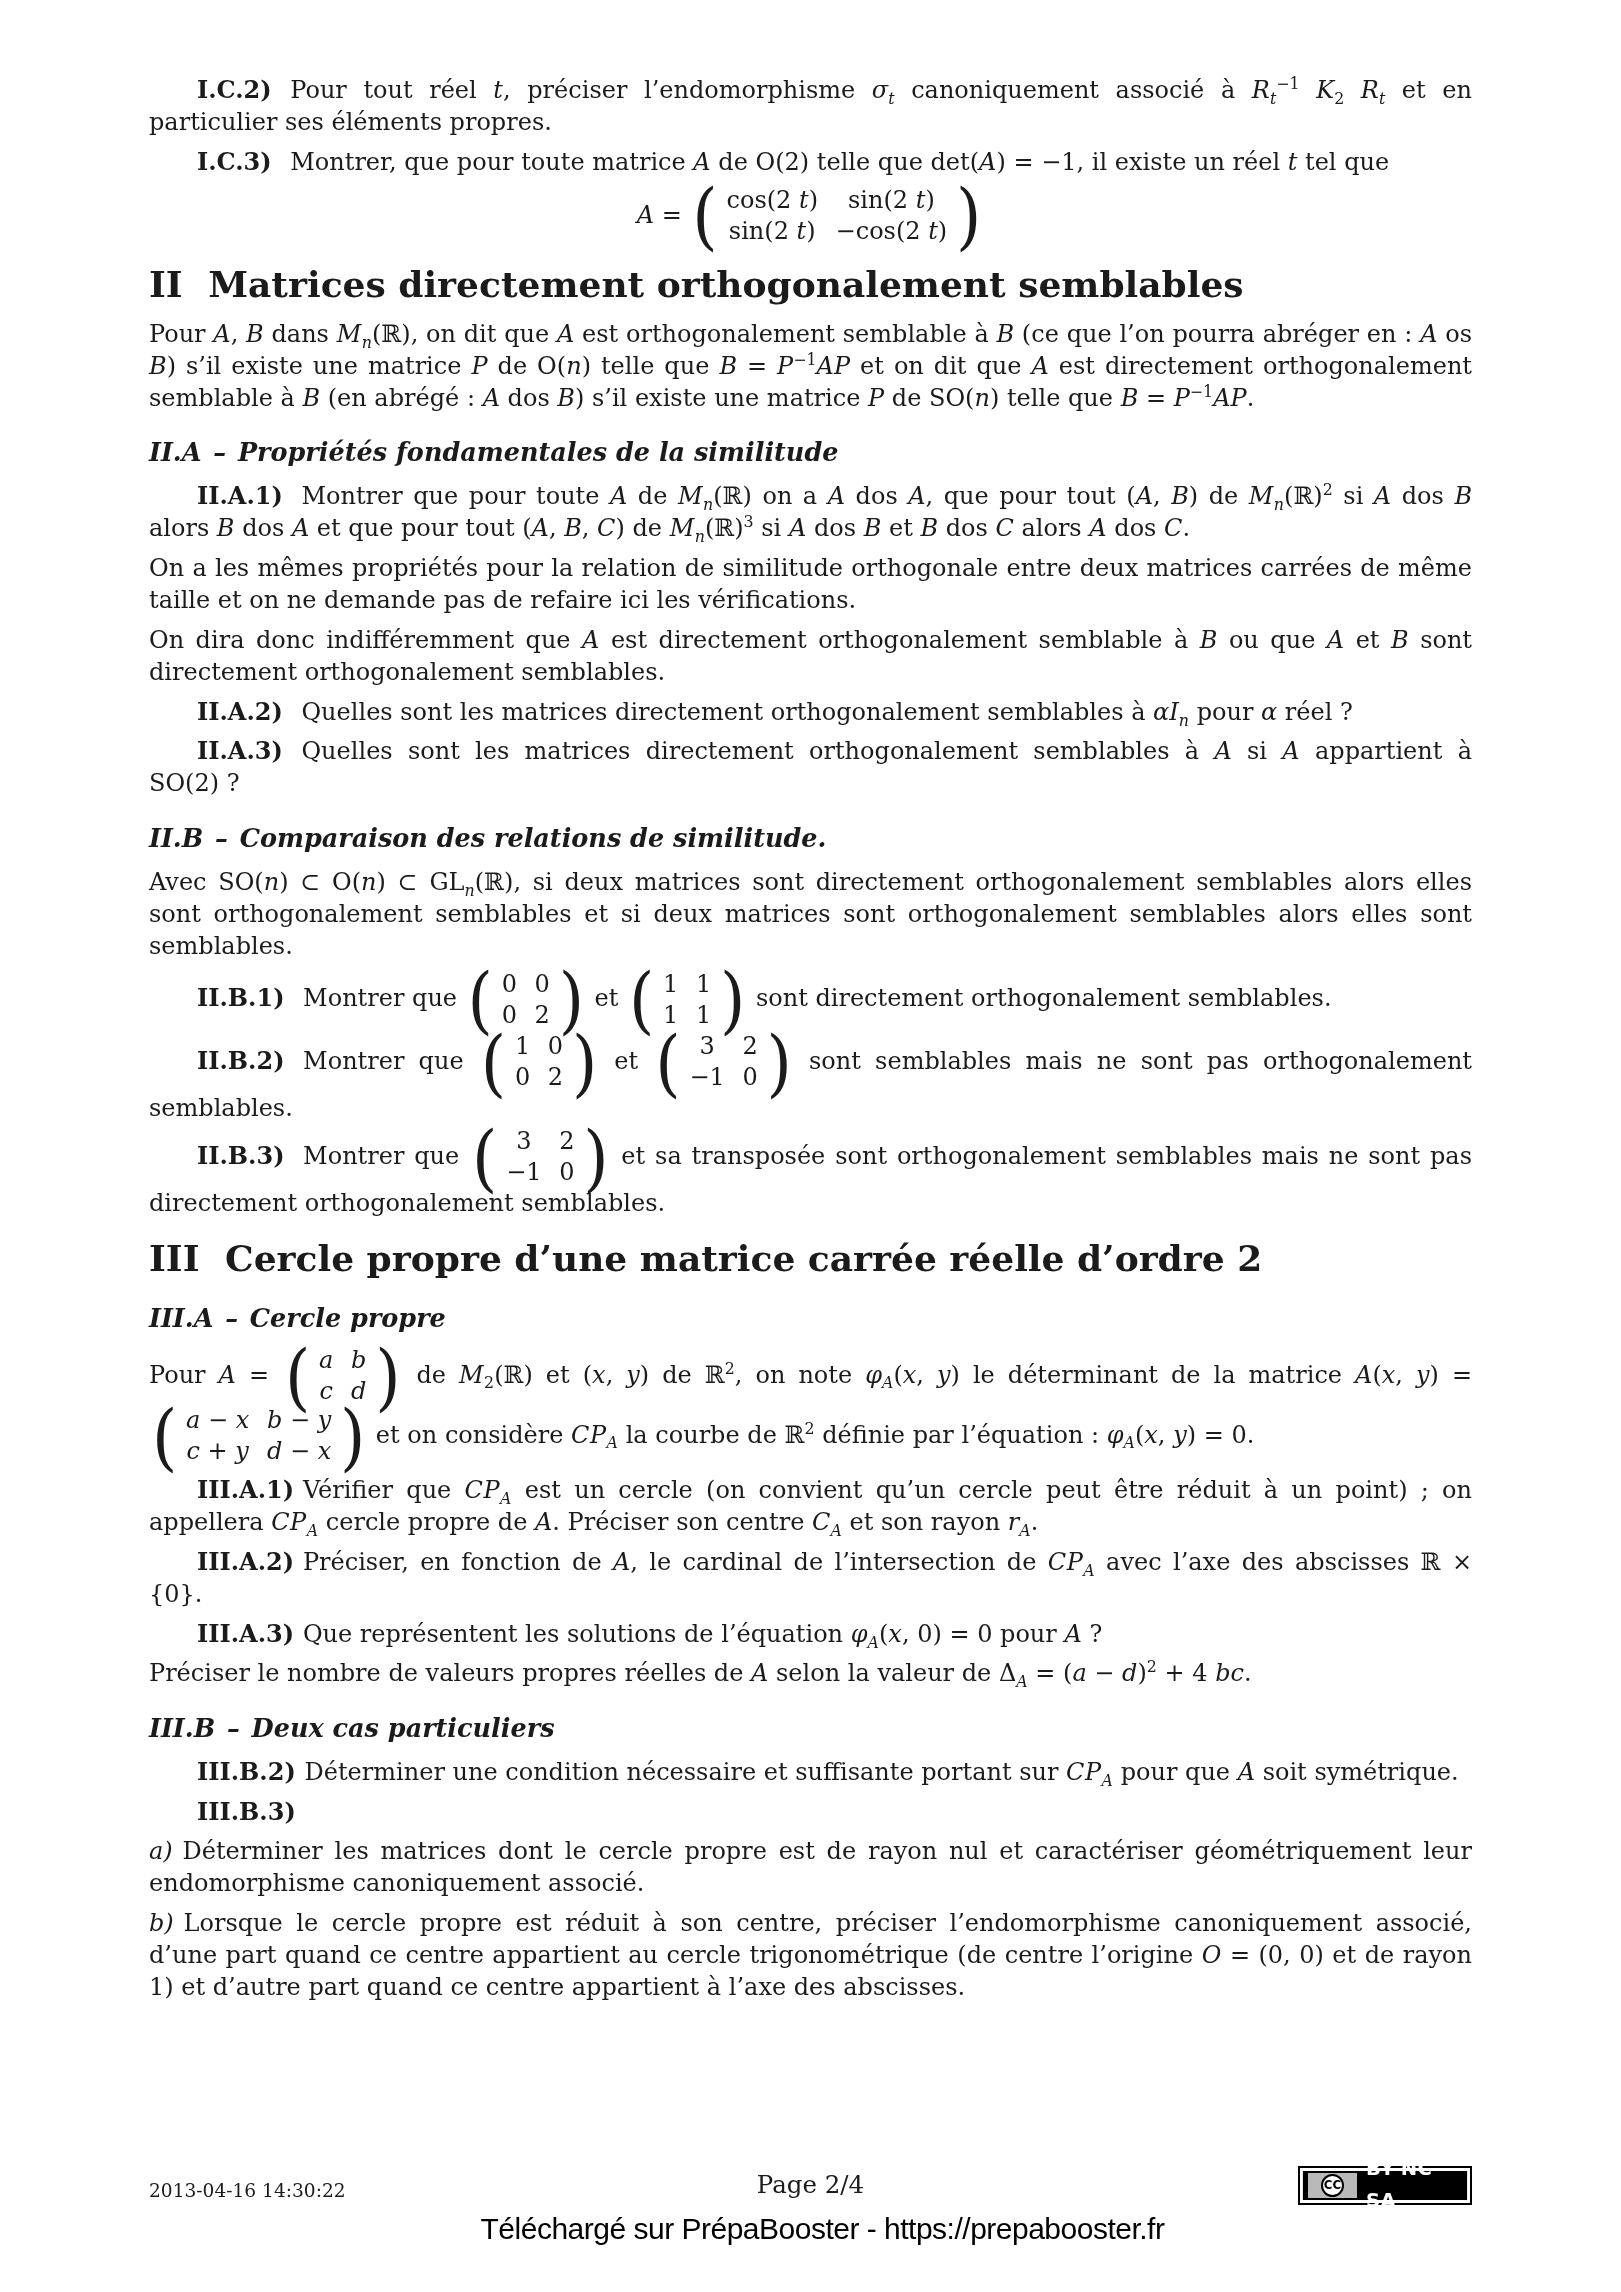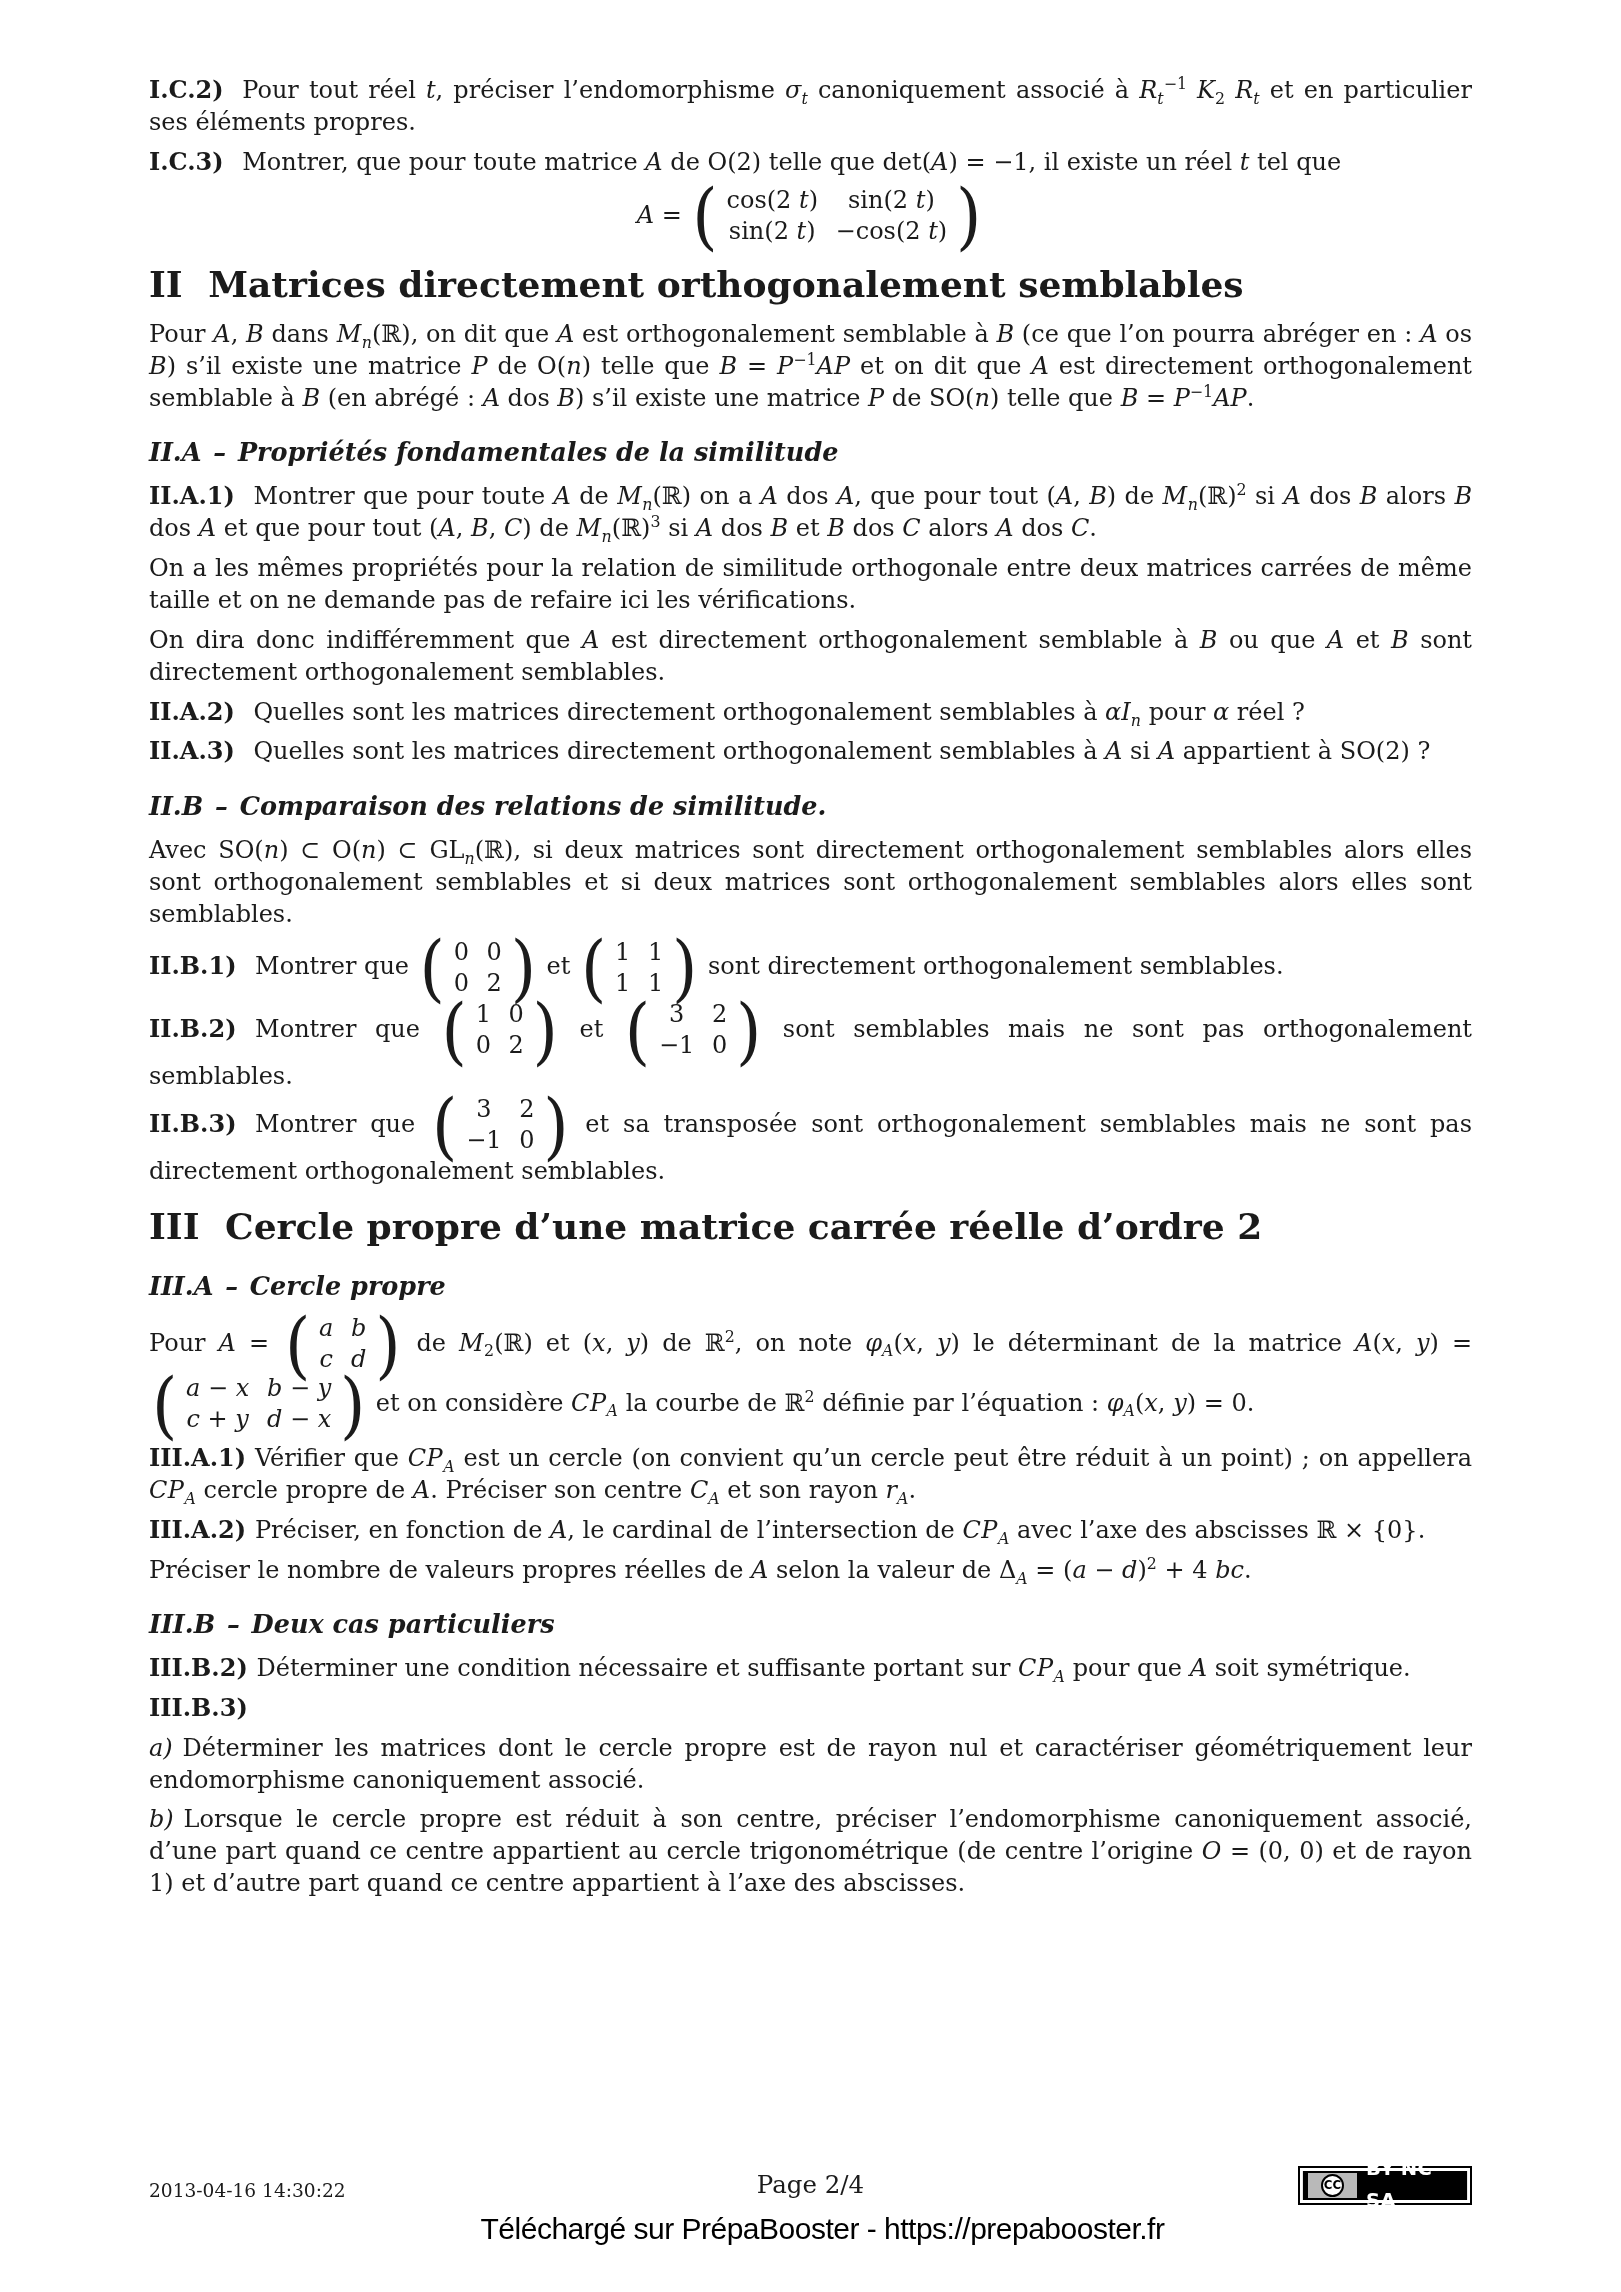--- a/index.html
+++ b/index.html
@@ -8,21 +8,21 @@
     width:1621px;height:2293px;
     background:#ffffff;
     box-sizing:border-box;
     padding:74px 149px 0 149px;
     font-family:"DejaVu Serif","DejaVu Sans",serif;
     font-size:24px;line-height:32px;
     color:#1b1b1b;
     overflow:hidden;
   }
   .para,.q{margin:0 0 7.8px 0;text-align:justify;}
-  .qlab{font-weight:bold;margin-right:18.6px;}
+  .qlab{font-weight:bold;margin-right:18.6px;margin-left:48px;}
   .gsm .qlab{margin-right:8.8px;}
   .ilab{font-style:italic;font-weight:normal;margin-right:9.8px;}
   .mi{font-style:italic;}
   .cal{font-style:italic;letter-spacing:0.5px;}
   sub.msub{font-size:66%;line-height:0;}
   sup.msup{font-size:66%;line-height:0;}
   .mat{display:inline-flex;align-items:center;vertical-align:middle;margin:0 2.9px;}
   .mgrid{display:inline-grid;grid-template-columns:auto auto;row-gap:2px;}
   .cell{padding:0 8.8px;text-align:center;line-height:29px;}
   .paren{font-size:65px;line-height:57px;display:inline-block;transform:scaleY(1.12);font-weight:normal;}
@@ -187,20 +187,23 @@
       </span> et on considère <span class="cal">CP</span><sub class="msub"><span class="mi">A</span></sub> la courbe de ℝ<sup class="msup">2</sup> définie par l’équation&nbsp;: <span class="mi">φ</span><sub class="msub"><span class="mi">A</span></sub>(<span class="mi">x</span>, <span class="mi">y</span>) = 0.</p>
 
   <p class="q gsm">
     <span class="qlab">III.A.1)</span><span>Vérifier que <span class="cal">CP</span><sub class="msub"><span class="mi">A</span></sub> est un cercle (on convient qu’un cercle peut être réduit à un point)&nbsp;; on appellera <span class="cal">CP</span><sub class="msub"><span class="mi">A</span></sub> cercle propre de <span class="mi">A</span>. Préciser son centre <span class="mi">C</span><sub class="msub"><span class="mi">A</span></sub> et son rayon <span class="mi">r</span><sub class="msub"><span class="mi">A</span></sub>.</span>
   </p>
 
   <p class="q gsm">
     <span class="qlab">III.A.2)</span><span>Préciser, en fonction de <span class="mi">A</span>, le cardinal de l’intersection de <span class="cal">CP</span><sub class="msub"><span class="mi">A</span></sub> avec l’axe des abscisses ℝ × {0}.</span>
   </p>
 
+  <p class="q gsm">
+    <span class="qlab">III.A.3)</span><span>Que représentent les solutions de l’équation <span class="mi">φ</span><sub class="msub"><span class="mi">A</span></sub>(<span class="mi">x</span>, 0) = 0 pour <span class="mi">A</span>&nbsp;?</span>
+  </p>
 
   <p class="para">Préciser le nombre de valeurs propres réelles de <span class="mi">A</span> selon la valeur de Δ<sub class="msub"><span class="mi">A</span></sub> = (<span class="mi">a</span> − <span class="mi">d</span>)<sup class="msup">2</sup> + 4 <span class="mi">b</span><span class="mi">c</span>.</p>
 
   <div class="subsec">
     <span>III.B</span><span class="dash">–</span><span>Deux cas particuliers</span>
   </div>
 
 
 
   <p class="q gsm">

